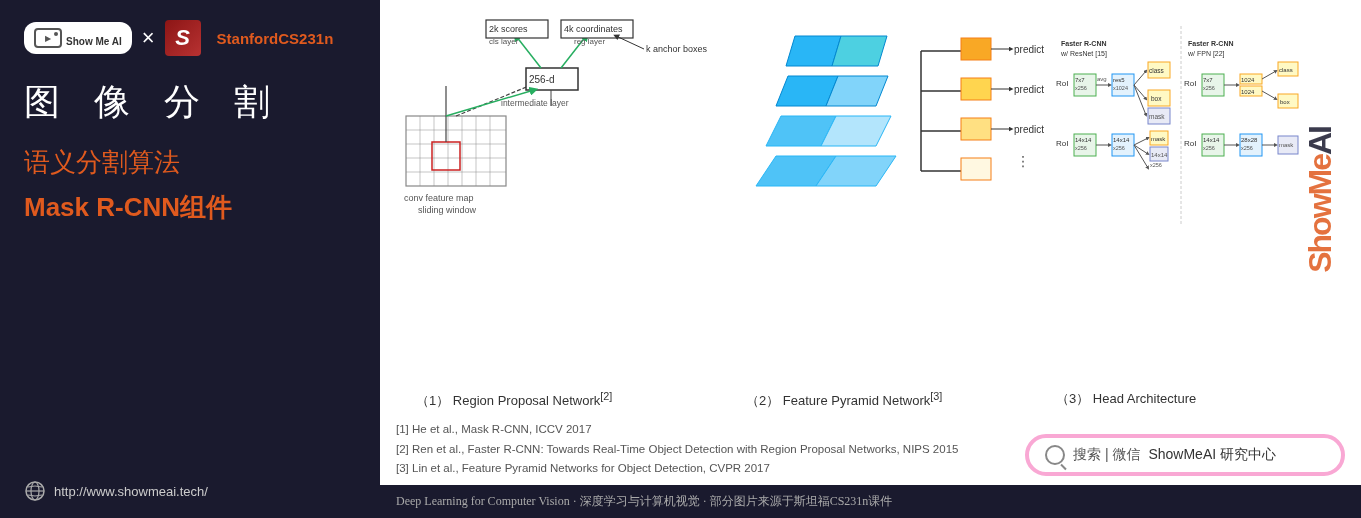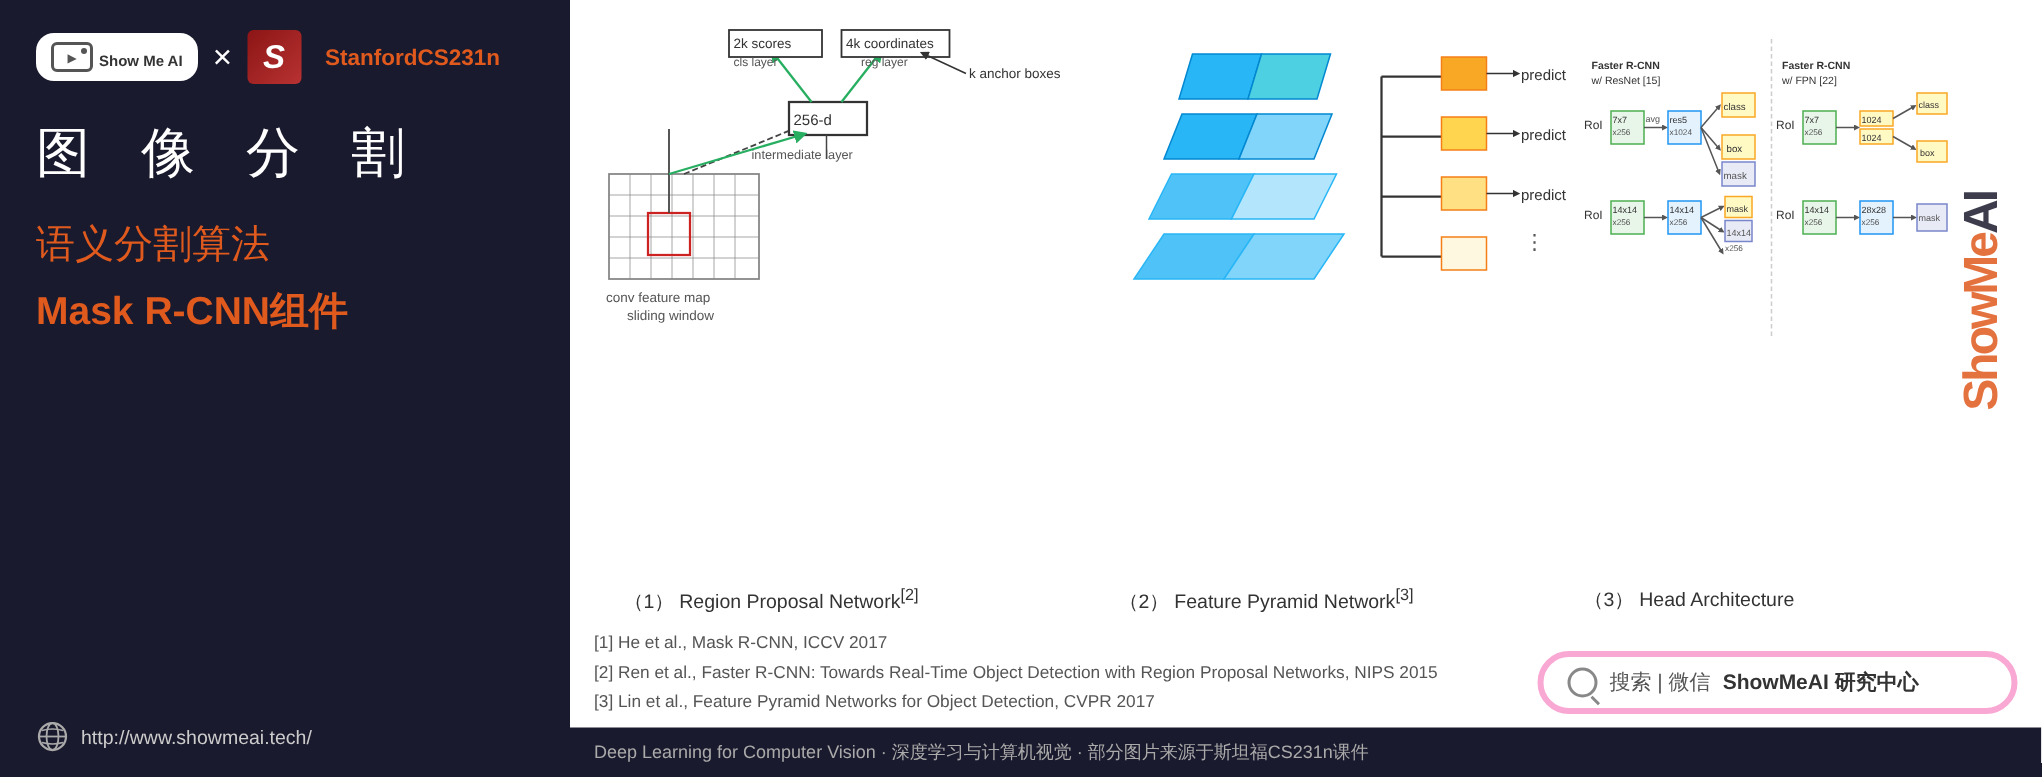--- a/index.html
+++ b/index.html
@@ -203,34 +203,35 @@
       height: 2px;
       background: #888;
       transform: rotate(45deg);
     }
     .search-label {
       font-size: 14px;
       color: #555;
     }
     .search-brand {
       font-size: 14px;
-      font-weight: bold;
+      font-weight: normal;
       color: #333;
     }
     
     .footer-bar {
       background: #1a1a2e;
       color: #ccc;
       font-size: 12px;
       padding: 8px 16px;
       display: flex;
       align-items: center;
       gap: 6px;
       margin: 0 -16px;
       margin-top: 6px;
+      font-family: Liberation Serif, serif;
     }
     .footer-text {
       color: #aaa;
       font-size: 12px;
     }
     
     .watermark {
       position: absolute;
       right: 0;
       top: 0;

